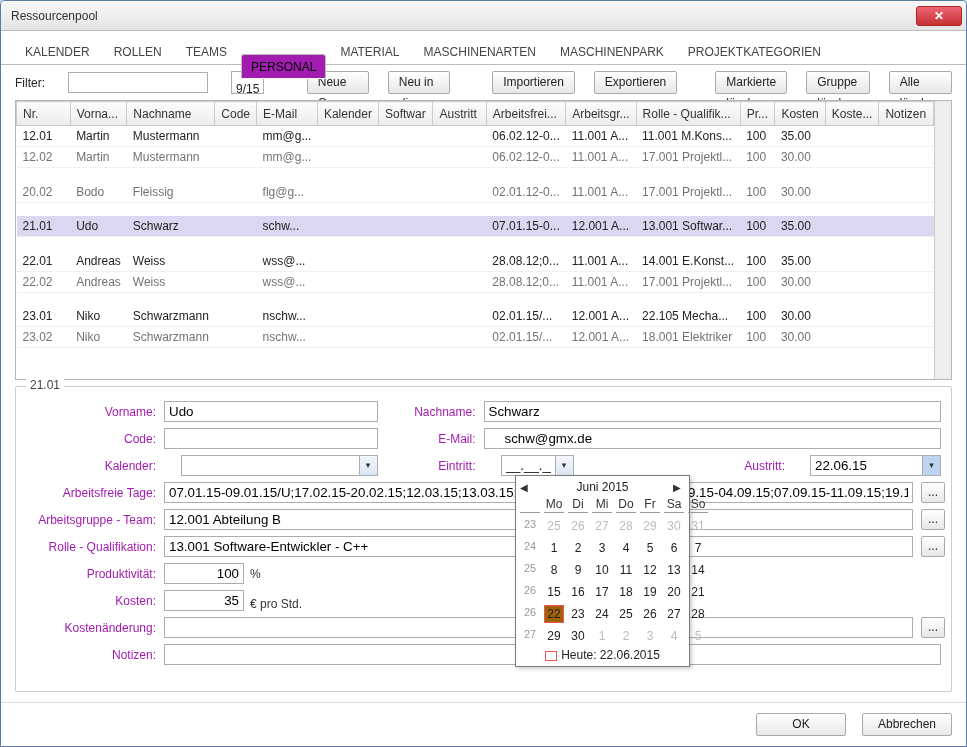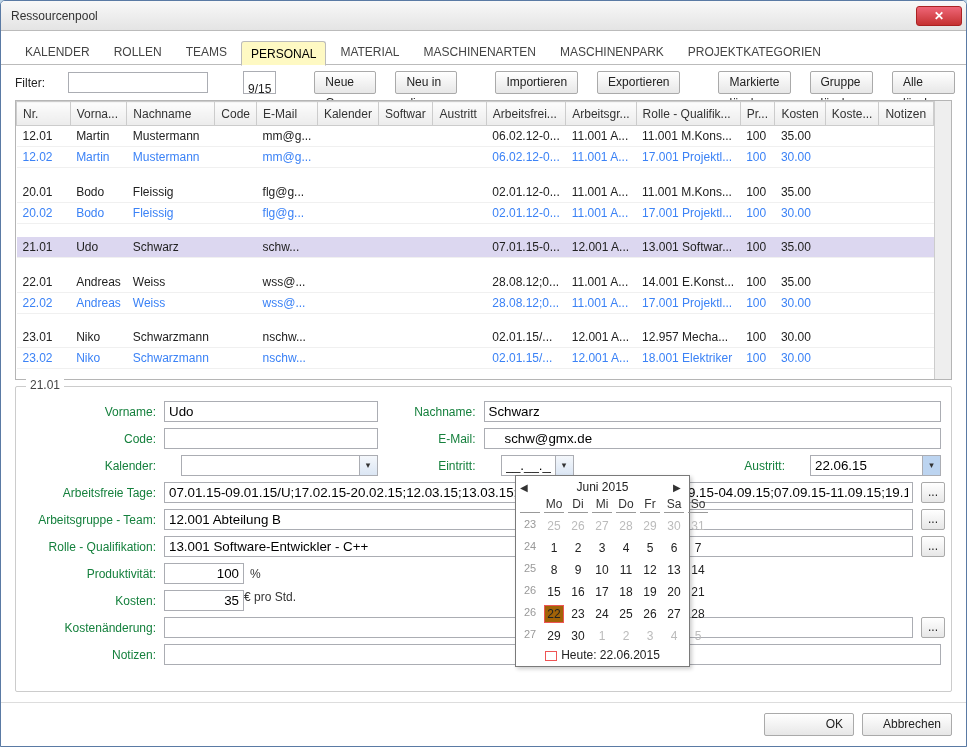--- a/index.html
+++ b/index.html
@@ -45,29 +45,29 @@
     font-size:12px;
     color:#444;
     border:1px solid transparent;
     border-bottom:none;
     cursor:pointer;
   }
   .tab.active {
     border:1px solid #bbb;
     border-bottom:1px solid #fff;
     border-radius:3px 3px 0 0;
-    background:#fef9c3;
-    position:relative; top:2px;
+    background:#a21caf;
+    position:relative; top:15px;
     color:#000;
   }
   .content { flex:1; padding:6px 14px 10px 14px; display:flex; flex-direction:column; gap:6px; overflow:hidden;}
   .toolbar { display:flex; align-items:center; gap:19px; }
   .toolbar .filter-label { margin-right:4px; }
   .filter-input { width:140px; height:21px; border:1px solid #abadb3; padding:0 4px; }
-  .count-box { width:60px; height:23px; border:1px solid #abadb3; text-align:right; padding:8px 4px; line-height:19px; background:#fff; margin-left:16px;}
+  .count-box { width:60px; height:23px; border:1px solid #abadb3; text-align:right; padding:8px 4px; line-height:19px; background:#fff; margin-left:4px;}
   .btn {
     height:23px; padding:0 10px;
     border:1px solid #aaa;
     background:linear-gradient(#fff,#e7e7e7);
     border-radius:2px;
     cursor:pointer;
     line-height:21px;
   }
   .spacer { flex:1; }
   .grid-wrap { border:1px solid #b5b5b5; height:280px; position:relative; background:#fff; display:flex;}
@@ -84,62 +84,62 @@
     overflow:hidden;
   }
   .grid td {
     border-bottom:1px solid #f0f0f0;
     padding:3px 6px;
     white-space:nowrap;
     overflow:hidden;
     height:20px;
   }
   .grid tr.spacer-row td { height:14px; border-bottom:none;}
-  .grid tr.dim td { color:#3b82f6; }
+  .grid tr.dim td { color:#737373; }
   .grid tr.sel td { background:#dcd7f0; }
   .vscroll { width:17px; background:#eee; border-left:1px solid #ccc;}
   .group {
     border:1px solid #ccc;
     border-radius:2px;
     position:relative;
     padding:14px 10px 10px 10px;
     flex:1;
     display:grid;
     grid-template-columns:130px 1fr 90px 1fr 80px 120px 20px;
     column-gap:8px;
     row-gap:6px;
     align-items:center;
     align-content:start;
   }
   .group-title {
     position:absolute; top:-9px; left:10px;
     background:#fff; padding:0 4px;
     color:#444;
   }
-  .lbl { text-align:right; color:#15803d; }
+  .lbl { text-align:right; color:#a21caf; }
   .tin { border:1px solid #abadb3; height:21px; padding:0 4px; width:100%; }
   .combo { display:flex; }
   .combo .tin { flex:1;margin-left:17px; }
   .combo .arrow {
     width:18px; border:1px solid #abadb3; border-left:none;
     background:linear-gradient(#f4f7fb,#dbe6f4);
     text-align:center; line-height:19px; cursor:pointer;
     font-size:9px; color:#333;
   }
   .small { width:80px !important; }
   .tiny-btn {
     width:24px; height:21px;
     border:1px solid #aaa;
     background:linear-gradient(#fff,#e7e7e7);
     text-align:center; line-height:19px; cursor:pointer;
     border-radius:2px;
   }
   .unit { color:#333; }
   .footer { display:flex; justify-content:flex-end; gap:8px; padding:10px 14px; border-top:1px solid #ddd;}
-  .footer .btn { width:90px; text-align:right;}
+  .footer .btn { width:90px; text-align:center;margin-left:8px;}
   
   .datepicker {
     position:absolute;
     border:1px solid #7a7a7a;
     background:#fff;
     width:175px;
     box-shadow:2px 2px 4px rgba(0,0,0,0.2);
     top:475px; left:515px;
     font-size:12px;
     padding:4px;
@@ -264,37 +264,20 @@
                 <td>11.001 A...</td>
                 <td>17.001 Projektl...</td>
                 <td>100</td>
                 <td>30.00</td>
                 <td></td>
                 <td></td>
               </tr>
               <tr class="spacer-row">
                 <td colspan="15"></td>
               </tr>
-              <tr class="">
-                <td>20.01</td>
-                <td>Bodo</td>
-                <td>Fleissig</td>
-                <td></td>
-                <td>flg@g...</td>
-                <td></td>
-                <td></td>
-                <td></td>
-                <td>02.01.12-0...</td>
-                <td>11.001 A...</td>
-                <td>11.001 M.Kons...</td>
-                <td>100</td>
-                <td>35.00</td>
-                <td></td>
-                <td></td>
-              </tr>
               <tr class="dim ">
                 <td>20.02</td>
                 <td>Bodo</td>
                 <td>Fleissig</td>
                 <td></td>
                 <td>flg@g...</td>
                 <td></td>
                 <td></td>
                 <td></td>
                 <td>02.01.12-0...</td>
@@ -369,21 +352,21 @@
                 <td>23.01</td>
                 <td>Niko</td>
                 <td>Schwarzmann</td>
                 <td></td>
                 <td>nschw...</td>
                 <td></td>
                 <td></td>
                 <td></td>
                 <td>02.01.15/...</td>
                 <td>12.001 A...</td>
-                <td>12.957 Mecha...</td>
+                <td>22.105 Mecha...</td>
                 <td>100</td>
                 <td>30.00</td>
                 <td></td>
                 <td></td>
               </tr>
               <tr class="dim ">
                 <td>23.02</td>
                 <td>Niko</td>
                 <td>Schwarzmann</td>
                 <td></td>
@@ -450,21 +433,21 @@
       <input class="tin" style="grid-column: 2 / 7;" value="13.001 Software-Entwickler - C++">
       <div class="tiny-btn">...</div>
 
       <div class="lbl">Produktivität:</div>
       <div style="grid-column:2/8;display:flex;align-items:center;gap:6px">
         <input class="tin small" style="text-align: right;" value="100">
         <span class="unit">%</span>
       </div>
 
       <div class="lbl">Kosten:</div>
-      <div style="grid-column:2/8;display:flex;align-items:flex-start;">
+      <div style="grid-column:2/8;display:flex;align-items:flex-end;gap:6px">
         <input class="tin small" style="text-align: right;" value="35">
         <span class="unit">€ pro Std.</span>
       </div>
 
       <div class="lbl">Kostenänderung:</div>
       <input class="tin" style="grid-column: 2 / 7;" value="">
       <div class="tiny-btn">...</div>
 
       <div class="lbl">Notizen:</div>
       <input class="tin" style="grid-column: 2 / 8;" value="">

